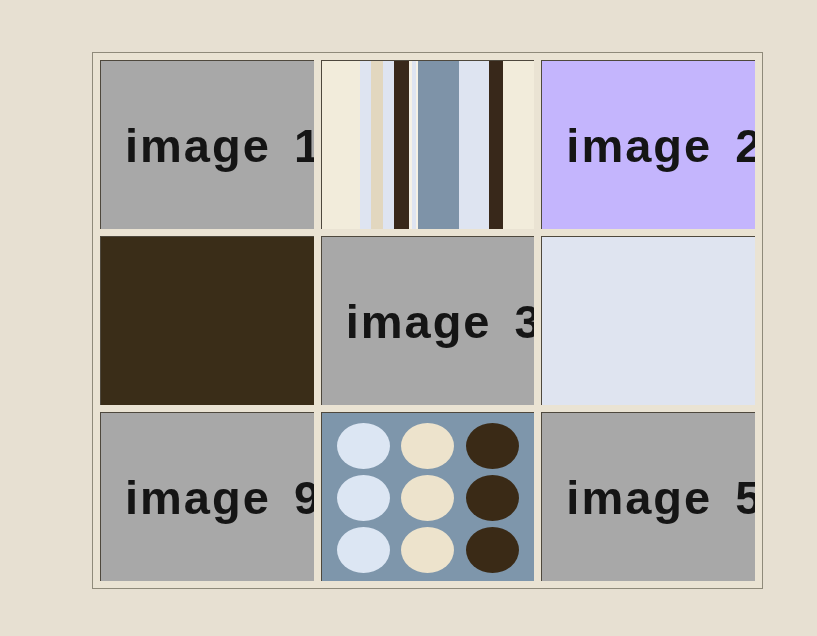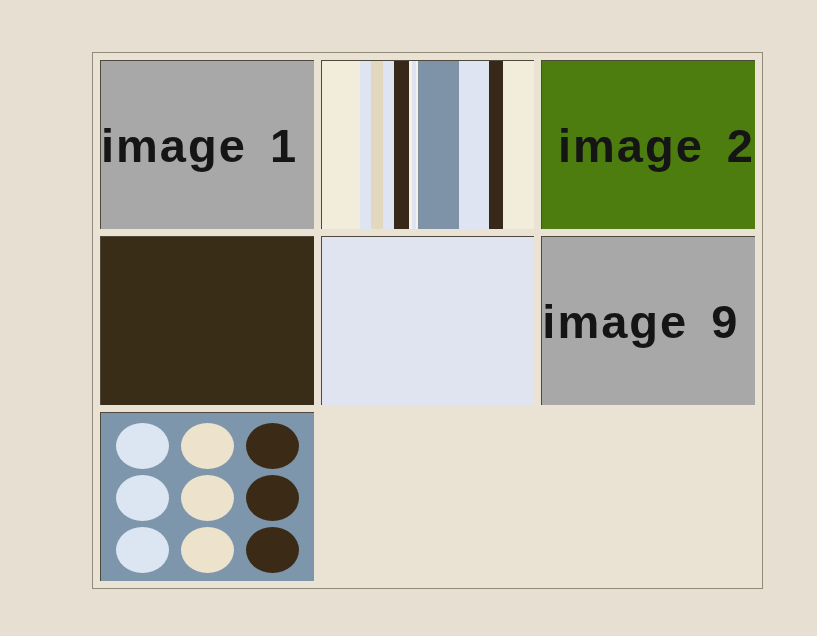--- a/index.html
+++ b/index.html
@@ -39,20 +39,21 @@
 
   .cell .label {
     font-weight: 700;
     font-size: 47px;
     letter-spacing: 2px;
     word-spacing: 8px;
     color: #151515;
     padding-left: 0;
     line-height: 1;
     white-space: nowrap;
+    margin-left: 24px;
   }
 
   .stripe-pattern {
     display: flex;
     flex-direction: row;
     align-items: stretch;
     width: 100%;
     height: 100%;
   }
   .stripe { height: 100%; }
@@ -92,26 +93,29 @@
         <div class="stripe" style="flex-grow: 3; background: rgb(245, 241, 230);"></div>
         <div class="stripe" style="flex-grow: 4; background: rgb(222, 228, 241);"></div>
         <div class="stripe" style="flex-grow: 2; background: rgb(245, 241, 230);"></div>
         <div class="stripe" style="flex-grow: 41; background: rgb(126, 147, 168);"></div>
         <div class="stripe" style="flex-grow: 29; background: rgb(222, 228, 241);"></div>
         <div class="stripe" style="flex-grow: 14; background: rgb(56, 40, 26);"></div>
         <div class="stripe" style="flex-grow: 31; background: rgb(242, 236, 219);"></div>
       </div>
   </div>
 
-  <div class="cell" style="background: #4d7c0f; justify-content: flex-end;">
+  <div class="cell" style="background: #c4b5fd;">
     <span class="label">image 2</span>
   </div>
 
   <div class="cell" style="background: rgb(58, 45, 24);"></div>
 
+  <div class="cell" style="background: rgb(168, 168, 168);">
+    <span class="label">image 3</span>
+  </div>
 
   <div class="cell" style="background: rgb(223, 228, 240);"></div>
 
   <div class="cell" style="background: rgb(168, 168, 168);">
     <span class="label">image 9</span>
   </div>
 
   <div class="cell" style="background: rgb(126, 150, 171);">
     <div class="dot-pattern">
         <div class="dot" style="background: rgb(220, 230, 243);"></div>
@@ -119,14 +123,17 @@
         <div class="dot" style="background: rgb(58, 42, 22);"></div>
         <div class="dot" style="background: rgb(220, 230, 243);"></div>
         <div class="dot" style="background: rgb(237, 227, 204);"></div>
         <div class="dot" style="background: rgb(58, 42, 22);"></div>
         <div class="dot" style="background: rgb(220, 230, 243);"></div>
         <div class="dot" style="background: rgb(237, 227, 204);"></div>
         <div class="dot" style="background: rgb(58, 42, 22);"></div>
       </div>
   </div>
 
+  <div class="cell" style="background: rgb(168, 168, 168);">
+    <span class="label">image 5</span>
+  </div>
 
 </div>
 
 </body></html>

